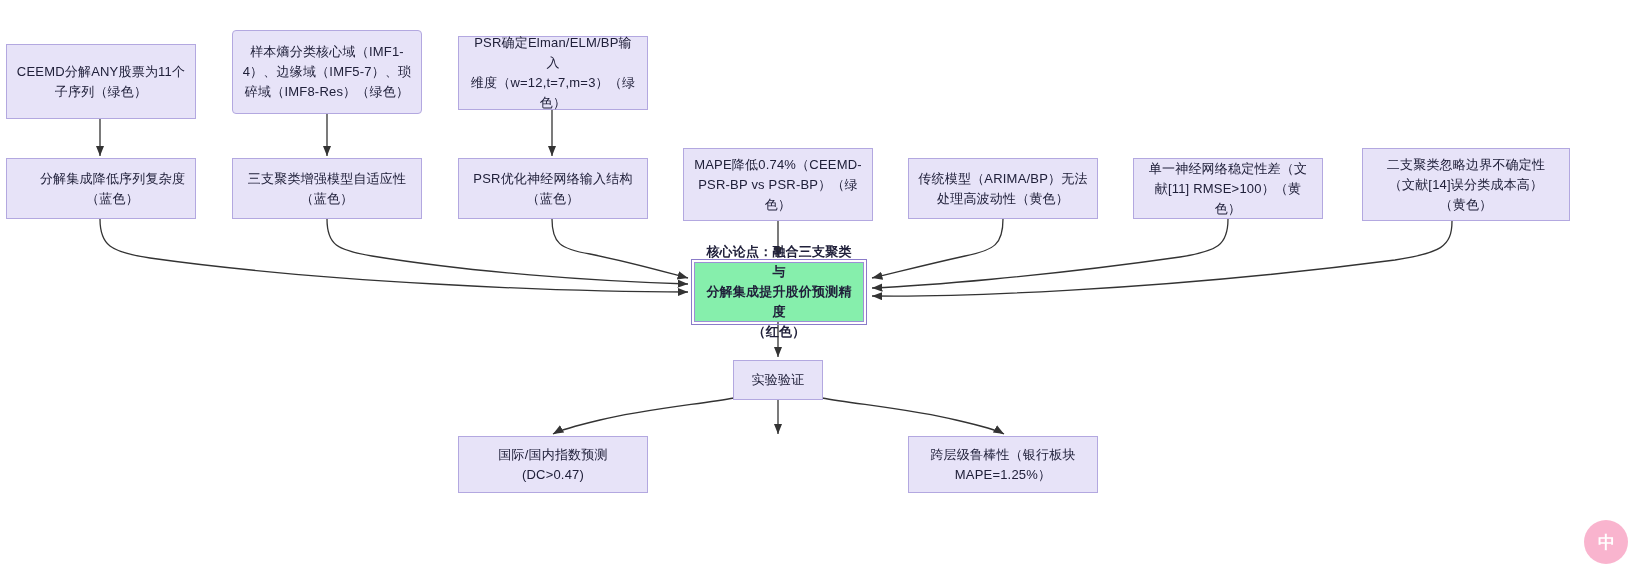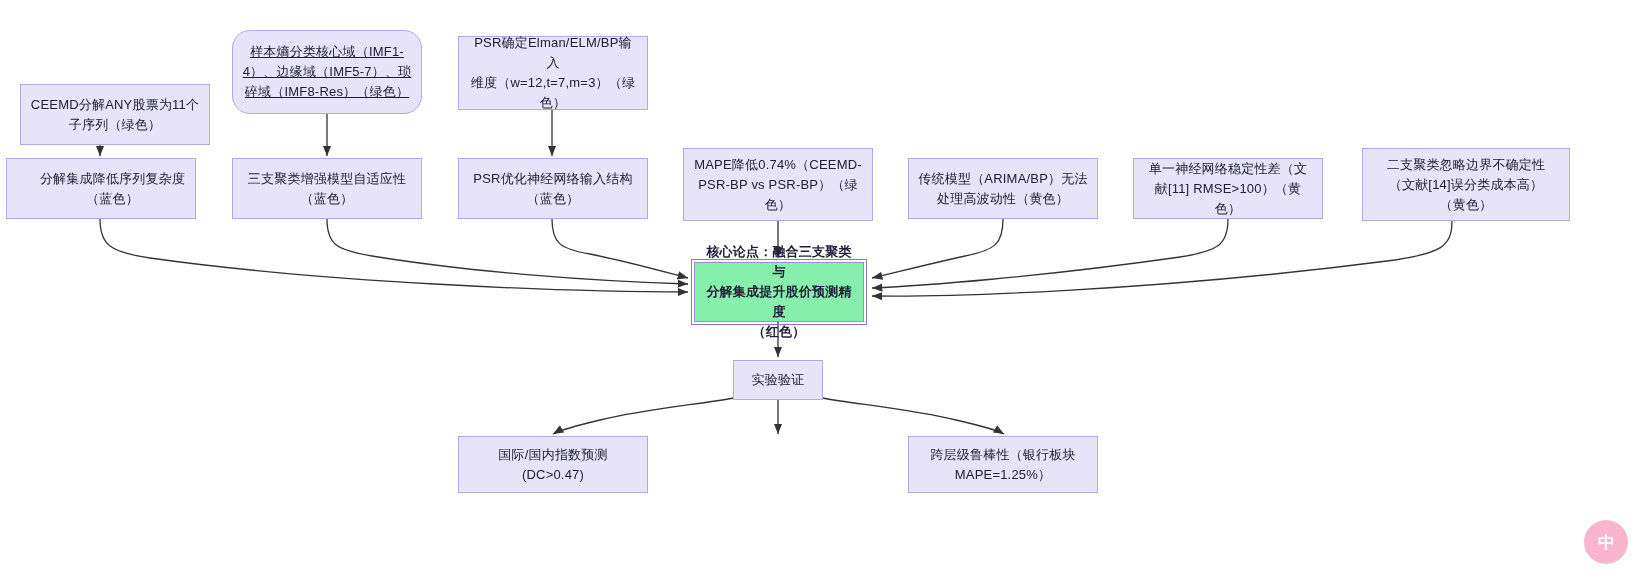--- a/index.html
+++ b/index.html
@@ -34,22 +34,21 @@
     display: flex;
     align-items: center;
     justify-content: center;
     text-align: center;
     font-size: 13px;
     line-height: 20px;
     padding: 4px 9px;
     letter-spacing: 0.2px;
   }
   .node.rounded {
-    border-radius: 18px;
-    text-decoration: underline;
+    border-radius: 4px;
   }
   .node.core {
     background: #86efac;
     border: 1px solid #9d8fd6;
     outline: 1px solid #8a7bc8;
     outline-offset: 2px;
     font-weight: 600;
   }
   .node .txt {
     display: block;
@@ -99,21 +98,21 @@
     <path d="M1228,219 C1228,245 1218,251 1180,257 C1040,277 920,286 872,288" fill="none" stroke="#333333" stroke-width="1.3" marker-end="url(#ah)"></path>
     <path d="M1452,221 C1452,247 1440,253 1395,260 C1150,292 940,297 872,296" fill="none" stroke="#333333" stroke-width="1.3" marker-end="url(#ah)"></path>
 
     <path d="M778,322 L778,357" fill="none" stroke="#333333" stroke-width="1.3" marker-end="url(#ah)"></path>
 
     <path d="M734,398 C700,404 640,410 600,420 C575,426 560,430 553,434" fill="none" stroke="#333333" stroke-width="1.3" marker-end="url(#ah)"></path>
     <path d="M778,400 L778,434" fill="none" stroke="#333333" stroke-width="1.3" marker-end="url(#ah)"></path>
     <path d="M822,398 C856,404 916,410 956,420 C982,426 997,430 1004,434" fill="none" stroke="#333333" stroke-width="1.3" marker-end="url(#ah)"></path>
   </svg>
 
-  <div class="node" style="left:20px; top:44px; width:190px; height:61px;margin-top:40px;">
+  <div class="node" style="left:6px; top:44px; width:190px; height:75px;">
     <span class="txt">CEEMD分解ANY股票为11个
 子序列（绿色）</span>
   </div>
 
   <div class="node rounded" style="left:232px; top:30px; width:190px; height:84px;">
     <span class="txt">样本熵分类核心域（IMF1-
 4）、边缘域（IMF5-7）、琐
 碎域（IMF8-Res）（绿色）</span>
   </div>
 

